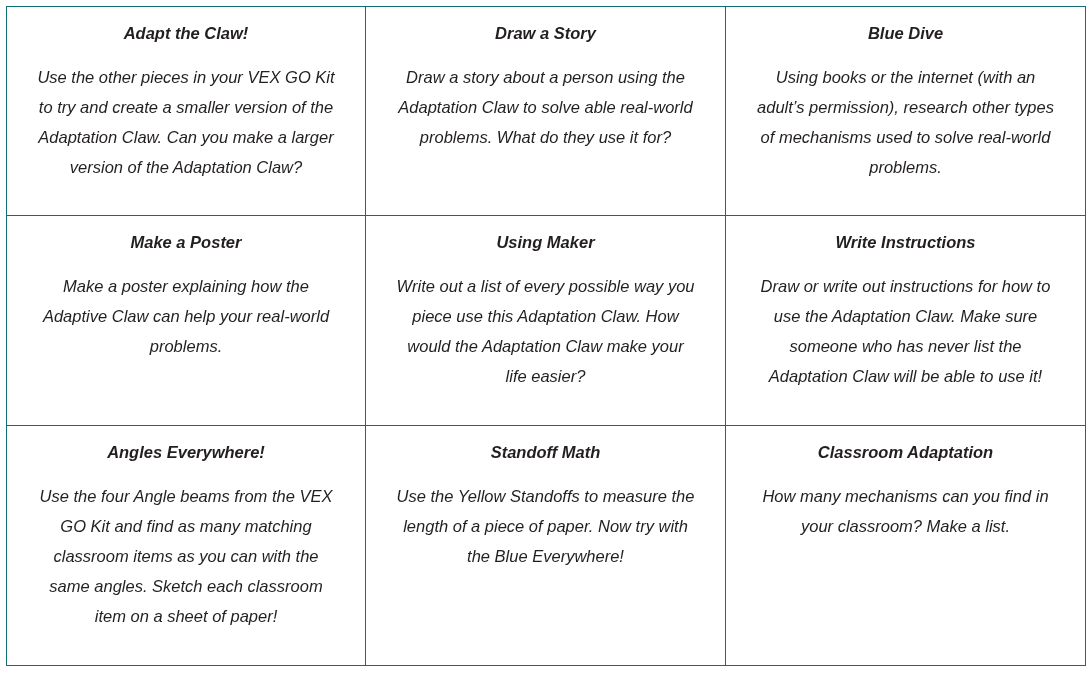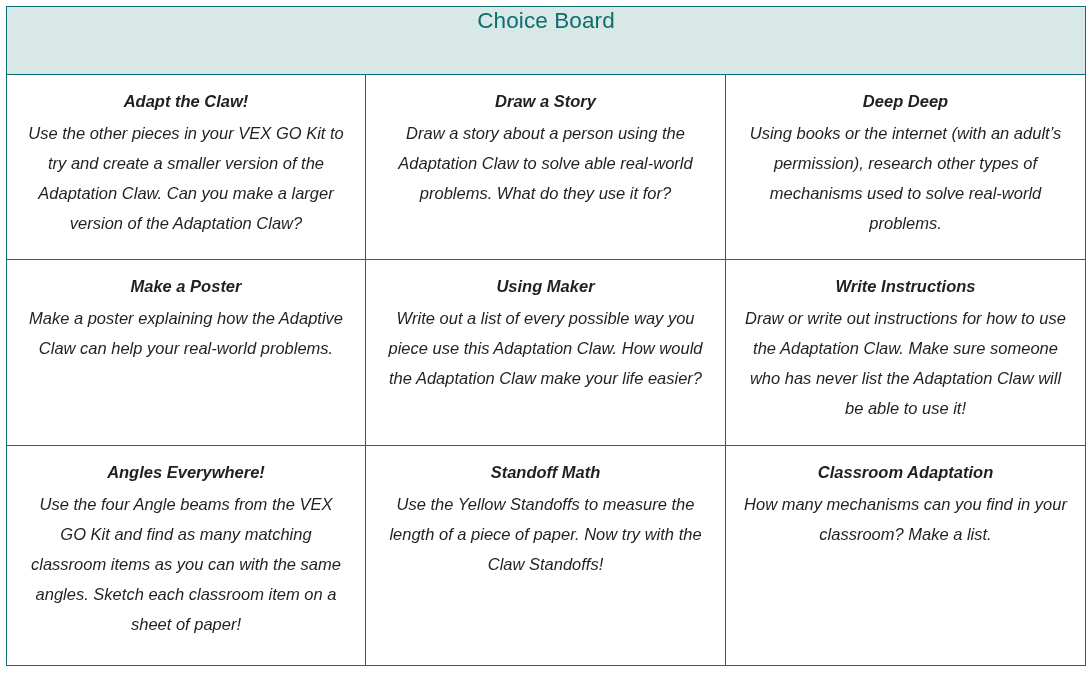--- a/index.html
+++ b/index.html
@@ -73,21 +73,21 @@
     color: #231f20;
     line-height: 1.52;
     margin: 0 0 1px 0;
   }
   .cell-body {
     display: block;
     font-size: 16.5px;
     font-weight: 400;
     color: #231f20;
     line-height: 1.82;
-    margin: 4px;
+    margin: 16px;
   }
 
   
   tr.row-1 td.cell { height: 180px; }
   tr.row-2 td.cell { height: 180px; }
   tr.row-3 td.cell { height: 214px; }
 
   
   col.col-1 { width: 359px; }
   col.col-2 { width: 360px; }
@@ -97,42 +97,37 @@
 <body>
 
 <div class="board-wrap">
   <table class="choice-board">
     <colgroup>
       <col class="col-1">
       <col class="col-2">
       <col class="col-3">
     </colgroup>
     <tbody>
-      <tr>
-        <th class="board-header" colspan="3">
-          <span class="board-header-title">Choice Board</span>
-        </th>
-      </tr>
 
       <tr class="row-1">
         <td class="cell">
           <span class="cell-inner">
             <span class="cell-title">Adapt the Claw!</span>
             <span class="cell-body">Use the other pieces in your VEX GO Kit to try and create a smaller version of the Adaptation Claw. Can you make a larger version of the Adaptation Claw?</span>
           </span>
         </td>
         <td class="cell">
           <span class="cell-inner">
             <span class="cell-title">Draw a Story</span>
             <span class="cell-body">Draw a story about a person using the Adaptation Claw to solve able real-world problems. What do they use it for?</span>
           </span>
         </td>
         <td class="cell">
           <span class="cell-inner">
-            <span class="cell-title">Deep Deep</span>
+            <span class="cell-title">Blue Dive</span>
             <span class="cell-body">Using books or the internet (with an adult’s permission), research other types of mechanisms used to solve real-world problems.</span>
           </span>
         </td>
       </tr>
 
       <tr class="row-2">
         <td class="cell">
           <span class="cell-inner">
             <span class="cell-title">Make a Poster</span>
             <span class="cell-body">Make a poster explaining how the Adaptive Claw can help your real-world problems.</span>
@@ -155,21 +150,21 @@
       <tr class="row-3">
         <td class="cell">
           <span class="cell-inner">
             <span class="cell-title">Angles Everywhere!</span>
             <span class="cell-body">Use the four Angle beams from the VEX GO Kit and find as many matching classroom items as you can with the same angles. Sketch each classroom item on a sheet of paper!</span>
           </span>
         </td>
         <td class="cell">
           <span class="cell-inner">
             <span class="cell-title">Standoff Math</span>
-            <span class="cell-body">Use the Yellow Standoffs to measure the length of a piece of paper. Now try with the Claw Standoffs!</span>
+            <span class="cell-body">Use the Yellow Standoffs to measure the length of a piece of paper. Now try with the Blue Everywhere!</span>
           </span>
         </td>
         <td class="cell">
           <span class="cell-inner">
             <span class="cell-title">Classroom Adaptation</span>
             <span class="cell-body">How many mechanisms can you find in your classroom? Make a list.</span>
           </span>
         </td>
       </tr>
     </tbody>

